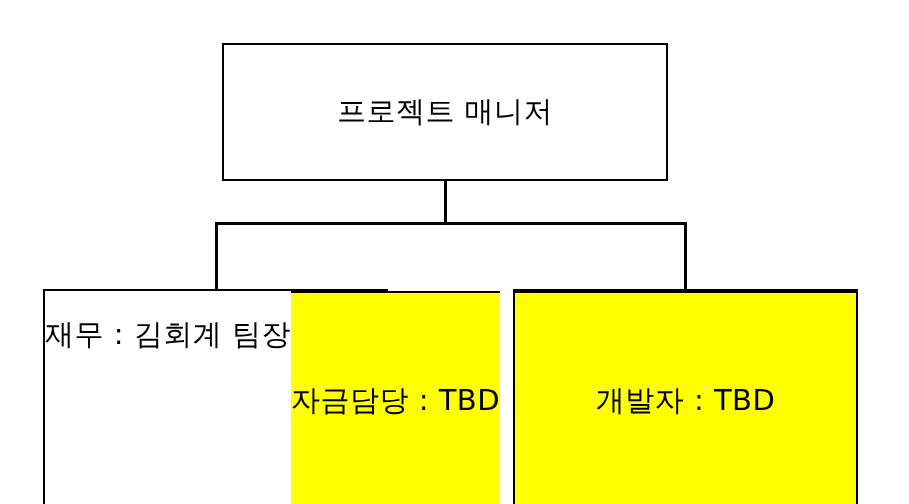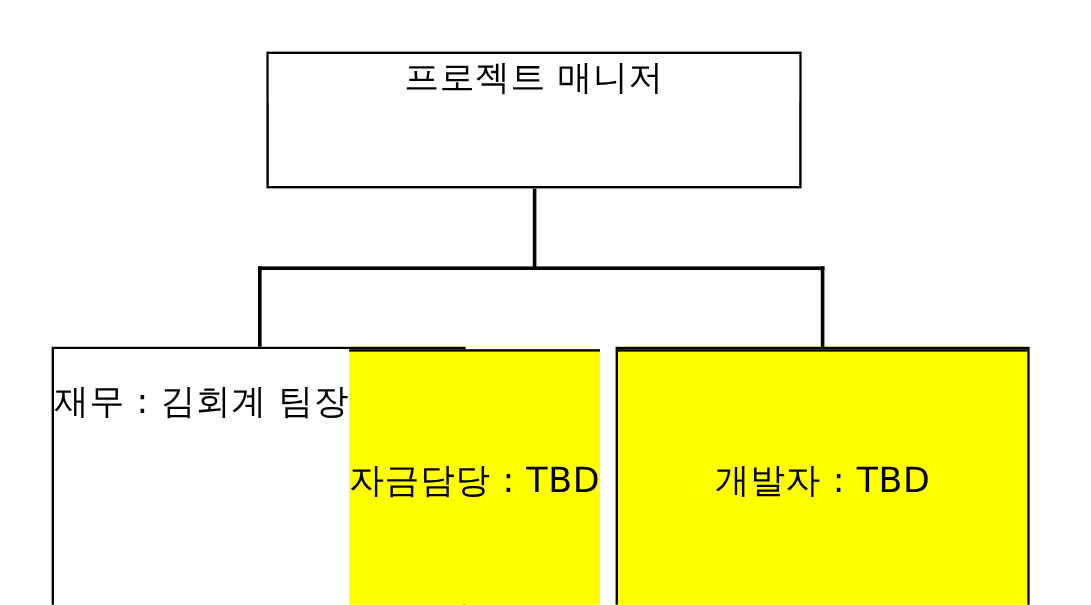--- a/index.html
+++ b/index.html
@@ -38,23 +38,23 @@
     letter-spacing: 0.5px;
   }
   .cell-white { background: #ffffff; }
   .cell-yellow { background: #ffff00; }
 
   
   #root-node {
     left: 222px;
     top: 43px;
     width: 446px;
-    height: 114px;
+    height: 138px;
     display: flex;
-    flex-direction: row;
+    flex-direction: column;
     justify-content: center;
   }
   #root-node .cell {
     height: 40px;
     font-size: 29px;
   }
 
   
   .child-node {
     top: 289px;

